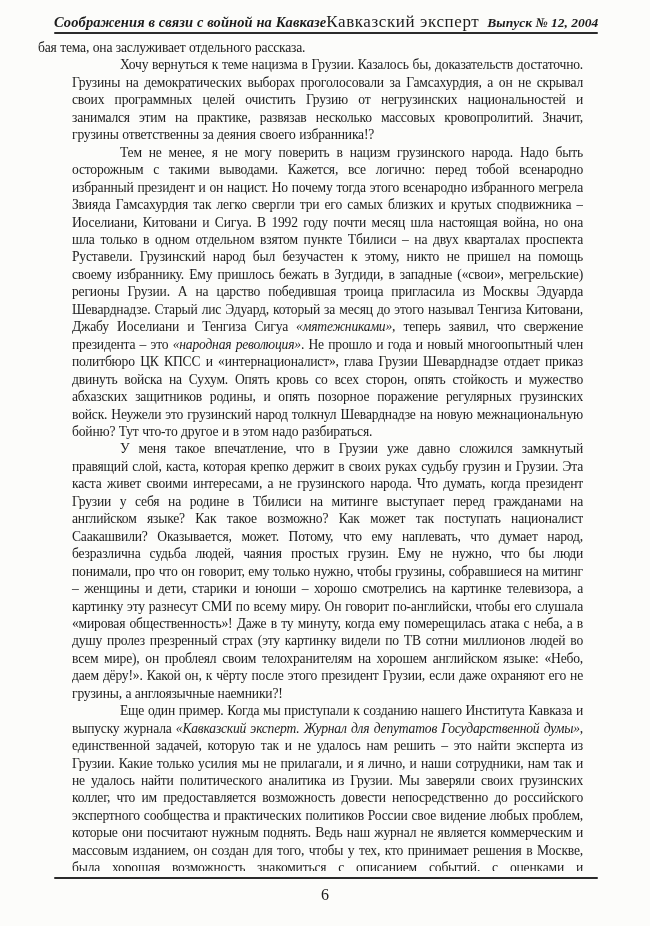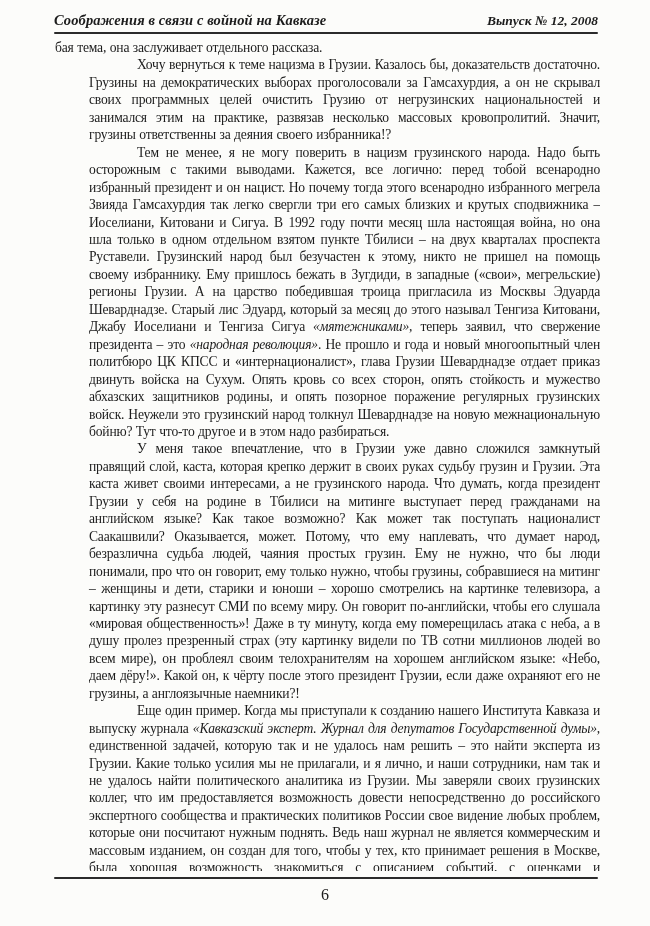--- a/index.html
+++ b/index.html
@@ -16,21 +16,21 @@
     color: var(--ink, #1c1c1c);
     font-family: "Liberation Serif", "DejaVu Serif", serif;
     overflow: hidden;
     box-sizing: border-box;
   }
   
   .header {
     position: absolute;
     top: 0;
     left: 54px;
-    right: 52px;
+    right: 64px;
     padding-top: 12px;
     display: flex;
     justify-content: space-between;
     align-items: baseline;
   }
   .running-title {
     font-style: italic;
     font-weight: 600;
     font-size: 14.5px;
     letter-spacing: 0.1px;
@@ -57,21 +57,21 @@
     left: 54px;
     right: 52px;
     height: 2px;
     background: var(--rule, #2b2b2b);
     border-radius: 1px;
   }
   
   .article-body {
     position: absolute;
     top: 39px;
-    left: 55px;
+    left: 38px;
     width: 545px;
     height: 832px;
     overflow: hidden;
     text-align: justify;
     font-size: 13.6px;
     line-height: 17.45px;
     letter-spacing: -0.2px;
     word-spacing: 0.4px;
   }
   .article-body p {
@@ -106,21 +106,22 @@
   }
 </style>
 </head>
 <body>
 
 <div class="page" style="--paper: #fcfcfa; --ink: #1c1c1c; --rule: #2b2b2b;">
 
   <div class="header">
     <span class="running-title">Соображения в связи с войной на Кавказе</span>
     <span class="header-right">
-      <span class="issue-label">Выпуск № 12, 2008</span>
+      <span class="journal-name">Кавказский эксперт</span>
+      <span class="issue-label">Выпуск № 12, 2004</span>
     </span>
   </div>
   <div class="header-rule"></div>
 
   <div class="article-body">
       <p class=""><span>бая тема, она заслуживает отдельного рассказа.</span></p>
       <p class="indent"><span>Хочу вернуться к теме нацизма в Грузии. Казалось бы, доказательств достаточно. Грузины на демократических выборах проголосовали за Гамсахурдия, а он не скрывал своих программных целей очистить Грузию от негрузинских национальностей и занимался этим на практике, развязав несколько массовых кровопролитий. Значит, грузины ответственны за деяния своего избранника!?</span></p>
       <p class="indent"><span>Тем не менее, я не могу поверить в нацизм грузинского народа. Надо быть осторожным с такими выводами. Кажется, все логично: перед тобой всенародно избранный президент и он нацист. Но почему тогда этого всенародно избранного мегрела Звияда Гамсахурдия так легко свергли три его самых близких и крутых сподвижника – Иоселиани, Китовани и Сигуа. В 1992 году почти месяц шла настоящая война, но она шла только в одном отдельном взятом пункте Тбилиси – на двух кварталах проспекта Руставели. Грузинский народ был безучастен к этому, никто не пришел на помощь своему избраннику. Ему пришлось бежать в Зугдиди, в западные («свои», мегрельские) регионы Грузии. А на царство победившая троица пригласила из Москвы Эдуарда Шеварднадзе. Старый лис Эдуард, который за месяц до этого называл Тенгиза Китовани, Джабу Иоселиани и Тенгиза Сигуа </span><span class="it">«мятежниками»</span><span>, теперь заявил, что свержение президента – это </span><span class="it">«народная революция»</span><span>. Не прошло и года и новый многоопытный член политбюро ЦК КПСС и «интернационалист», глава Грузии Шеварднадзе отдает приказ двинуть войска на Сухум. Опять кровь со всех сторон, опять стойкость и мужество абхазских защитников родины, и опять позорное поражение регулярных грузинских войск. Неужели это грузинский народ толкнул Шеварднадзе на новую межнациональную бойню? Тут что-то другое и в этом надо разбираться.</span></p>
       <p class="indent"><span>У меня такое впечатление, что в Грузии уже давно сложился замкнутый правящий слой, каста, которая крепко держит в своих руках судьбу грузин и Грузии. Эта каста живет своими интересами, а не грузинского народа. Что думать, когда президент Грузии у себя на родине в Тбилиси на митинге выступает перед гражданами на английском языке? Как такое возможно? Как может так поступать националист Саакашвили? Оказывается, может. Потому, что ему наплевать, что думает народ, безразлична судьба людей, чаяния простых грузин. Ему не нужно, что бы люди понимали, про что он говорит, ему только нужно, чтобы грузины, собравшиеся на митинг – женщины и дети, старики и юноши – хорошо смотрелись на картинке телевизора, а картинку эту разнесут СМИ по всему миру. Он говорит по-английски, чтобы его слушала «мировая общественность»! Даже в ту минуту, когда ему померещилась атака с неба, а в душу пролез презренный страх (эту картинку видели по ТВ сотни миллионов людей во всем мире), он проблеял своим телохранителям на хорошем английском языке: «Небо, даем дёру!». Какой он, к чёрту после этого президент Грузии, если даже охраняют его не грузины, а англоязычные наемники?!</span></p>
       <p class="indent"><span>Еще один пример. Когда мы приступали к созданию нашего Института Кавказа и выпуску журнала </span><span class="it">«Кавказский эксперт. Журнал для депутатов Государственной думы»</span><span>, единственной задачей, которую так и не удалось нам решить – это найти эксперта из Грузии. Какие только усилия мы не прилагали, и я лично, и наши сотрудники, нам так и не удалось найти политического аналитика из Грузии. Мы заверяли своих грузинских коллег, что им предоставляется возможность довести непосредственно до российского экспертного сообщества и практических политиков России свое видение любых проблем, которые они посчитают нужным поднять. Ведь наш журнал не является коммерческим и массовым изданием, он создан для того, чтобы у тех, кто принимает решения в Москве, была хорошая возможность знакомиться с описанием событий, с оценками и соображениями непосредственно от местных экспертов, тех, кто знает, о чем говорит и переживает эти события на местах. Грузинским политикам и экспертам предоставлялась оплачиваемая нами возможность лоббировать свои подходы и оценки, и агитировать своих российских коллег. Разве могут серьезные аналитики и политики отказываться от такой возможности? В 2005 году в первом номере «Кавказского эксперта» во вступительном слове я писал:</span></p>

